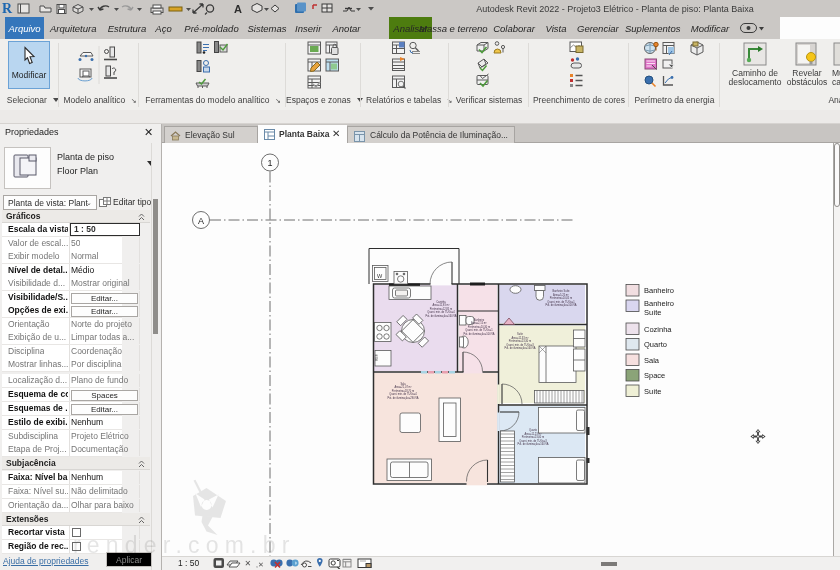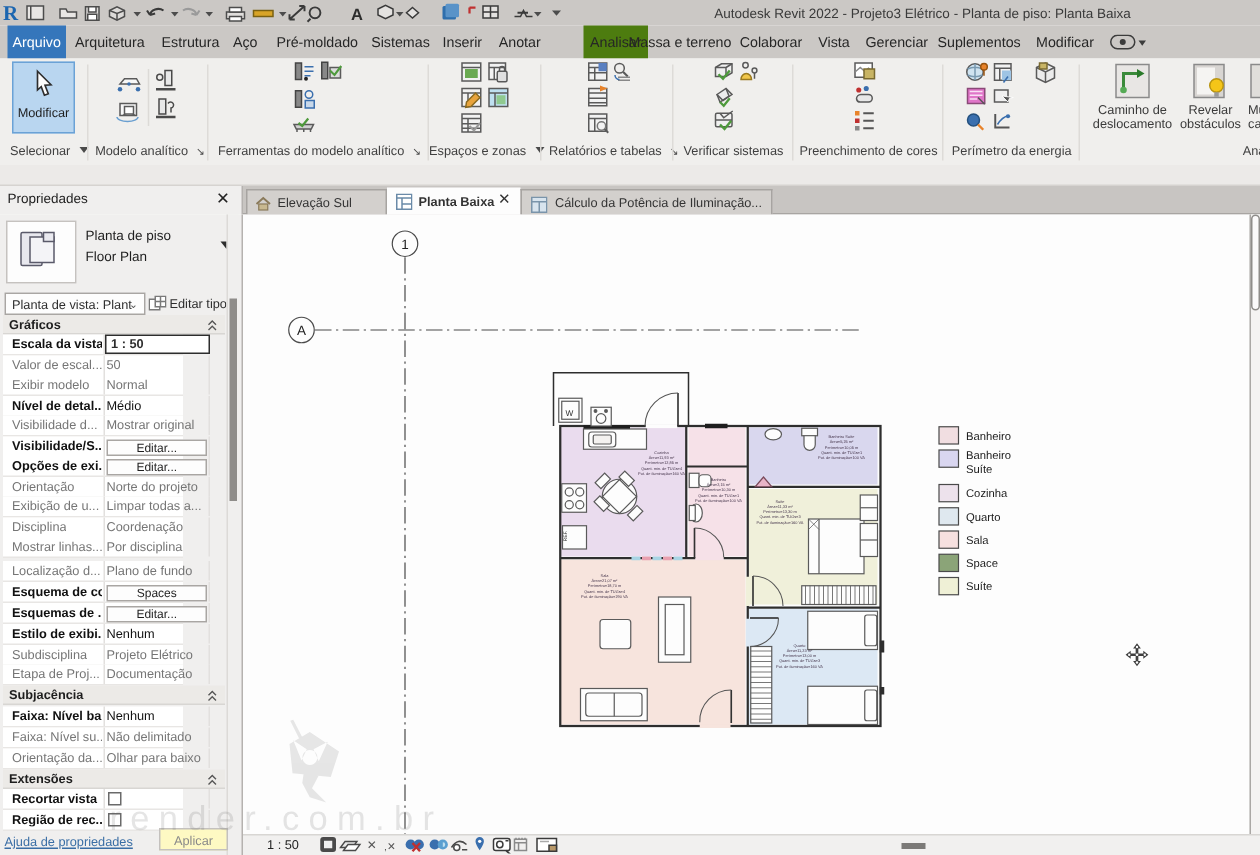--- a/index.html
+++ b/index.html
@@ -6,21 +6,21 @@
 #app{position:relative;width:840px;height:570px;overflow:hidden;
   font-family:"Liberation Sans",sans-serif;background:#fdfdfd;
   -webkit-font-smoothing:antialiased;}
 #app *{box-sizing:border-box;}
 .abs{position:absolute;}
 
 #titlebar{left:0;top:0;width:840px;height:17px;background:#cbc8c5;}
 #titletext{left:390px;top:3.5px;width:450px;text-align:center;font-size:9px;color:#3a3a3a;white-space:nowrap;}
 #qat{left:0;top:0;width:420px;height:17px;}
 
-#tabrow{left:0;top:17px;width:840px;height:22px;background:#cbc8c5;}
+#tabrow{left:0;top:17px;width:780px;height:22px;background:#cbc8c5;font-style:italic;}
 .rtab{position:absolute;top:0;height:22px;line-height:23px;font-size:9.5px;color:#262626;text-align:center;white-space:nowrap;}
 .rtab.file{background:#3576bb;color:#fff;}
 .rtab.active{background:#4d7c0f;margin-left:20px;}
 
 #ribbon{left:0;top:39px;width:840px;height:71px;background:#f0efed;}
 .pansep{position:absolute;top:4px;bottom:3px;width:1px;background:#ddDBD8;}
 .planlab{position:absolute;top:54px;height:14px;line-height:14px;font-size:8.5px;color:#3f3f3f;white-space:nowrap;text-align:center;}
 .caret{display:inline-block;width:0;height:0;border-left:3.5px solid transparent;border-right:3.5px solid transparent;border-top:4px solid #4a4a4a;vertical-align:1px;margin-left:4px;}
 .dcaret{font-size:7px;color:#4a4a4a;margin-left:3px;}
 #modbtn{position:absolute;left:8px;top:2px;width:42px;height:48px;background:#b9d6f0;border:1px solid #6ba2d6;text-align:center;font-size:8.5px;color:#1e1e1e;}
@@ -550,21 +550,21 @@
         <div class="pcolline"></div>
         <div class="pcolline2"></div>
         <span class="plab">Região de rec...</span>
         <div class="abs" style="left:70px;top:2px;width:9px;height:9px;border:1px solid #6a6a6a;background:#fff;"></div>
       </div>
 
     <div class="abs" style="left:151px;top:0;width:8px;height:427px;background:#f0efee;border-left:1px solid #dcdad7;"></div>
     <div class="abs" style="left:153px;top:56px;width:5px;height:135px;background:#8f8d8a;"></div>
 
     <div class="abs" style="left:3px;top:413px;font-size:8.5px;color:#3a6ea5;text-decoration:underline;">Ajuda de propriedades</div>
-    <div class="abs" style="left:106px;top:409px;width:46px;height:15px;background:#fef9c3;border:1px solid #c4c1be;color:#8a8a8a;text-align:center;line-height:14px;">Aplicar</div>
+    <div class="abs" style="left:106px;top:409px;width:46px;height:15px;background:#000000;border:1px solid #c4c1be;color:#8a8a8a;text-align:center;line-height:14px;">Aplicar</div>
   </div>
 
   <div id="canvas" class="abs">
    <svg id="canvsvg" width="678" height="427" viewBox="162 143 678 427">
 
     <g stroke="#4a4a4a" stroke-width="0.8" fill="none">
       <line x1="270" y1="171.5" x2="270" y2="556" stroke-dasharray="11 3 1.5 3"></line>
       <line x1="210" y1="220" x2="573" y2="220" stroke-dasharray="11 3 1.5 3"></line>
       <circle cx="270" cy="162.5" r="8.5" fill="#fdfdfd"></circle>
       <circle cx="201" cy="220" r="8.5" fill="#fdfdfd"></circle>

